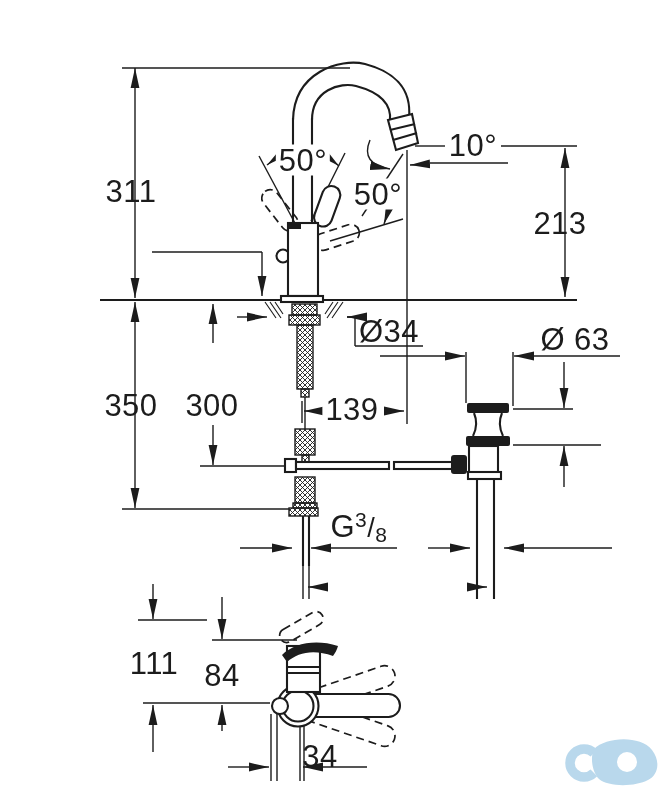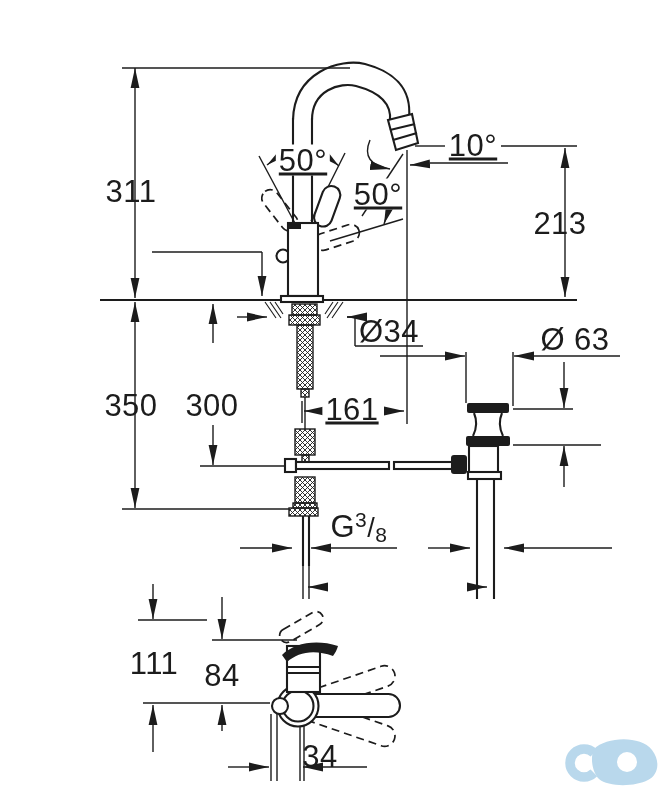--- a/index.html
+++ b/index.html
@@ -1,21 +1,21 @@
 <!DOCTYPE html>
 <html><head>
 <meta charset="utf-8">
 <style>
   html,body{margin:0;padding:0;background:#fff;}
   #canvas{position:relative;width:667px;height:800px;background:#ffffff;overflow:hidden;
           font-family:"Liberation Sans", sans-serif;color:#1c1c1c;}
   #art{position:absolute;left:0;top:0;}
   .lbl{position:absolute;transform:translate(-50%,-50%);font-size:31px;letter-spacing:.5px;
        white-space:nowrap;line-height:1;color:#1c1c1c;}
-  .bg{background:#ffffff;padding:0 3px;text-decoration:underline;}
+  .bg{background:#ffffff;padding:0 3px;}
   .sup{font-size:21px;vertical-align:10px;}
   .sub{font-size:21px;vertical-align:-5px;}
   .sl{font-size:27px;}
   svg .dim{stroke:#1c1c1c;stroke-width:1.4;fill:none;}
   svg .obj{stroke:#1c1c1c;stroke-width:2.1;fill:none;}
   svg .objw{stroke:#1c1c1c;stroke-width:2.1;fill:#ffffff;}
   svg .thin{stroke:#1c1c1c;stroke-width:1.1;fill:none;}
   svg .dash{stroke:#1c1c1c;stroke-width:1.7;fill:none;stroke-dasharray:8 5;}
   svg .fillb{fill:#1c1c1c;stroke:none;}
   svg .hatch{fill:url(#xh);stroke:#1c1c1c;stroke-width:1.4;}
@@ -203,21 +203,21 @@
 </svg>
 
 <div class="lbl" style="left:131px;top:191px">311</div>
 <div class="lbl bg" style="left:303px;top:160px">50°</div>
 <div class="lbl bg" style="left:378px;top:194px">50°</div>
 <div class="lbl bg" style="left:473px;top:145px">10°</div>
 <div class="lbl" style="left:560px;top:223px">213</div>
 <div class="lbl" style="left:389px;top:331px">Ø34</div>
 <div class="lbl" style="left:212px;top:405px">300</div>
 <div class="lbl" style="left:131px;top:405px">350</div>
-<div class="lbl bg" style="left:352px;top:409px">161</div>
+<div class="lbl bg" style="left:352px;top:409px">139</div>
 <div class="lbl" style="left:575px;top:339px">Ø 63</div>
 
 <div class="lbl" style="left:359px;top:527px">
   <span>G</span><span class="sup">3</span><span class="sl">/</span><span class="sub">8</span>
 </div>
 
 
 <div class="lbl" style="left:154px;top:663px">111</div>
 <div class="lbl" style="left:222px;top:675px">84</div>
 <div class="lbl" style="left:320px;top:756px">34</div>

